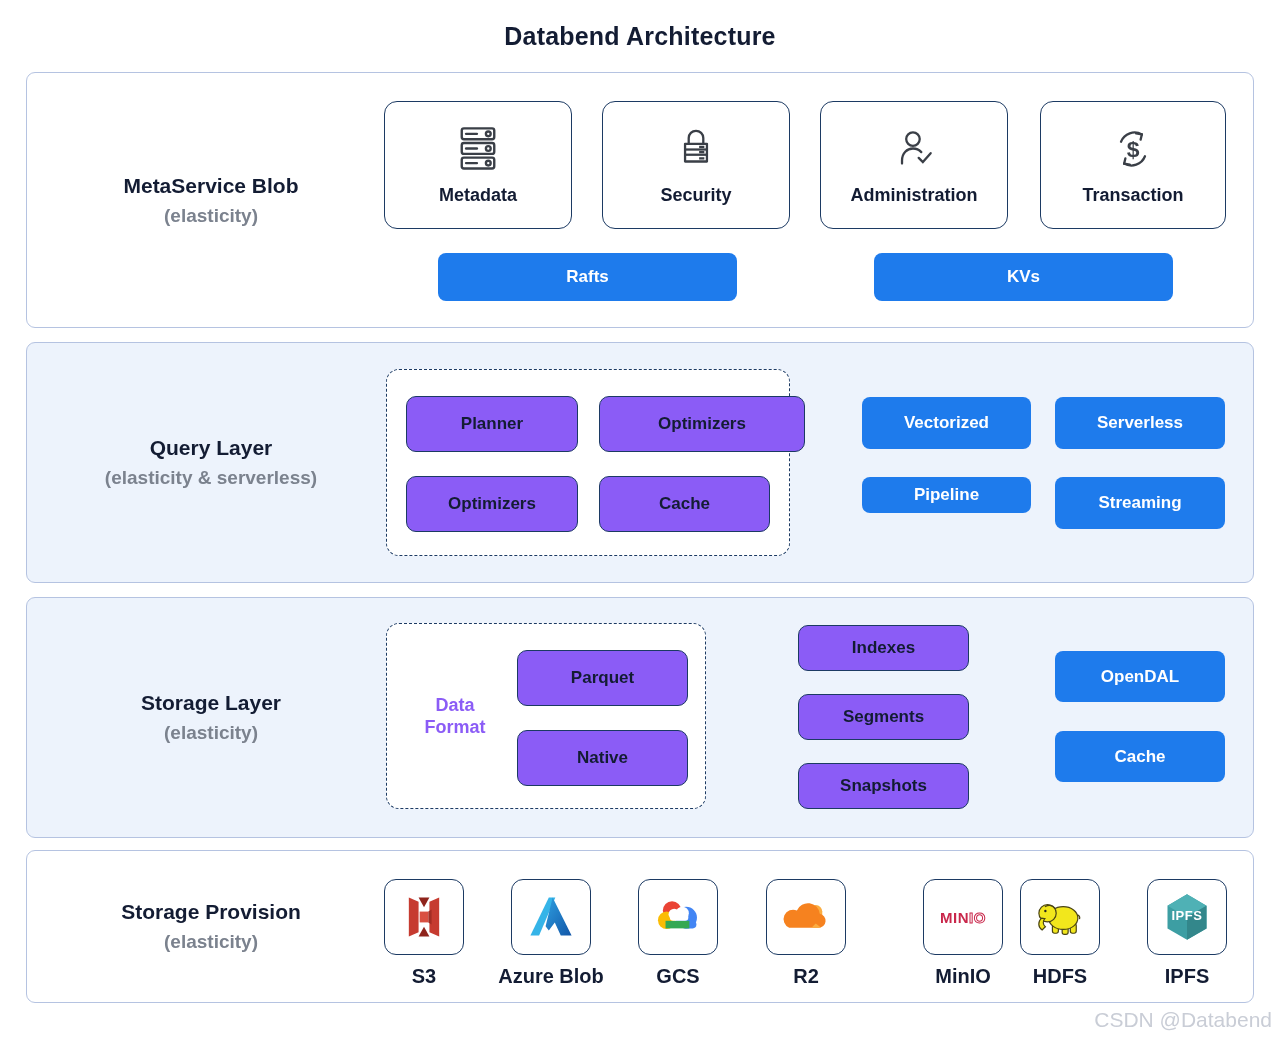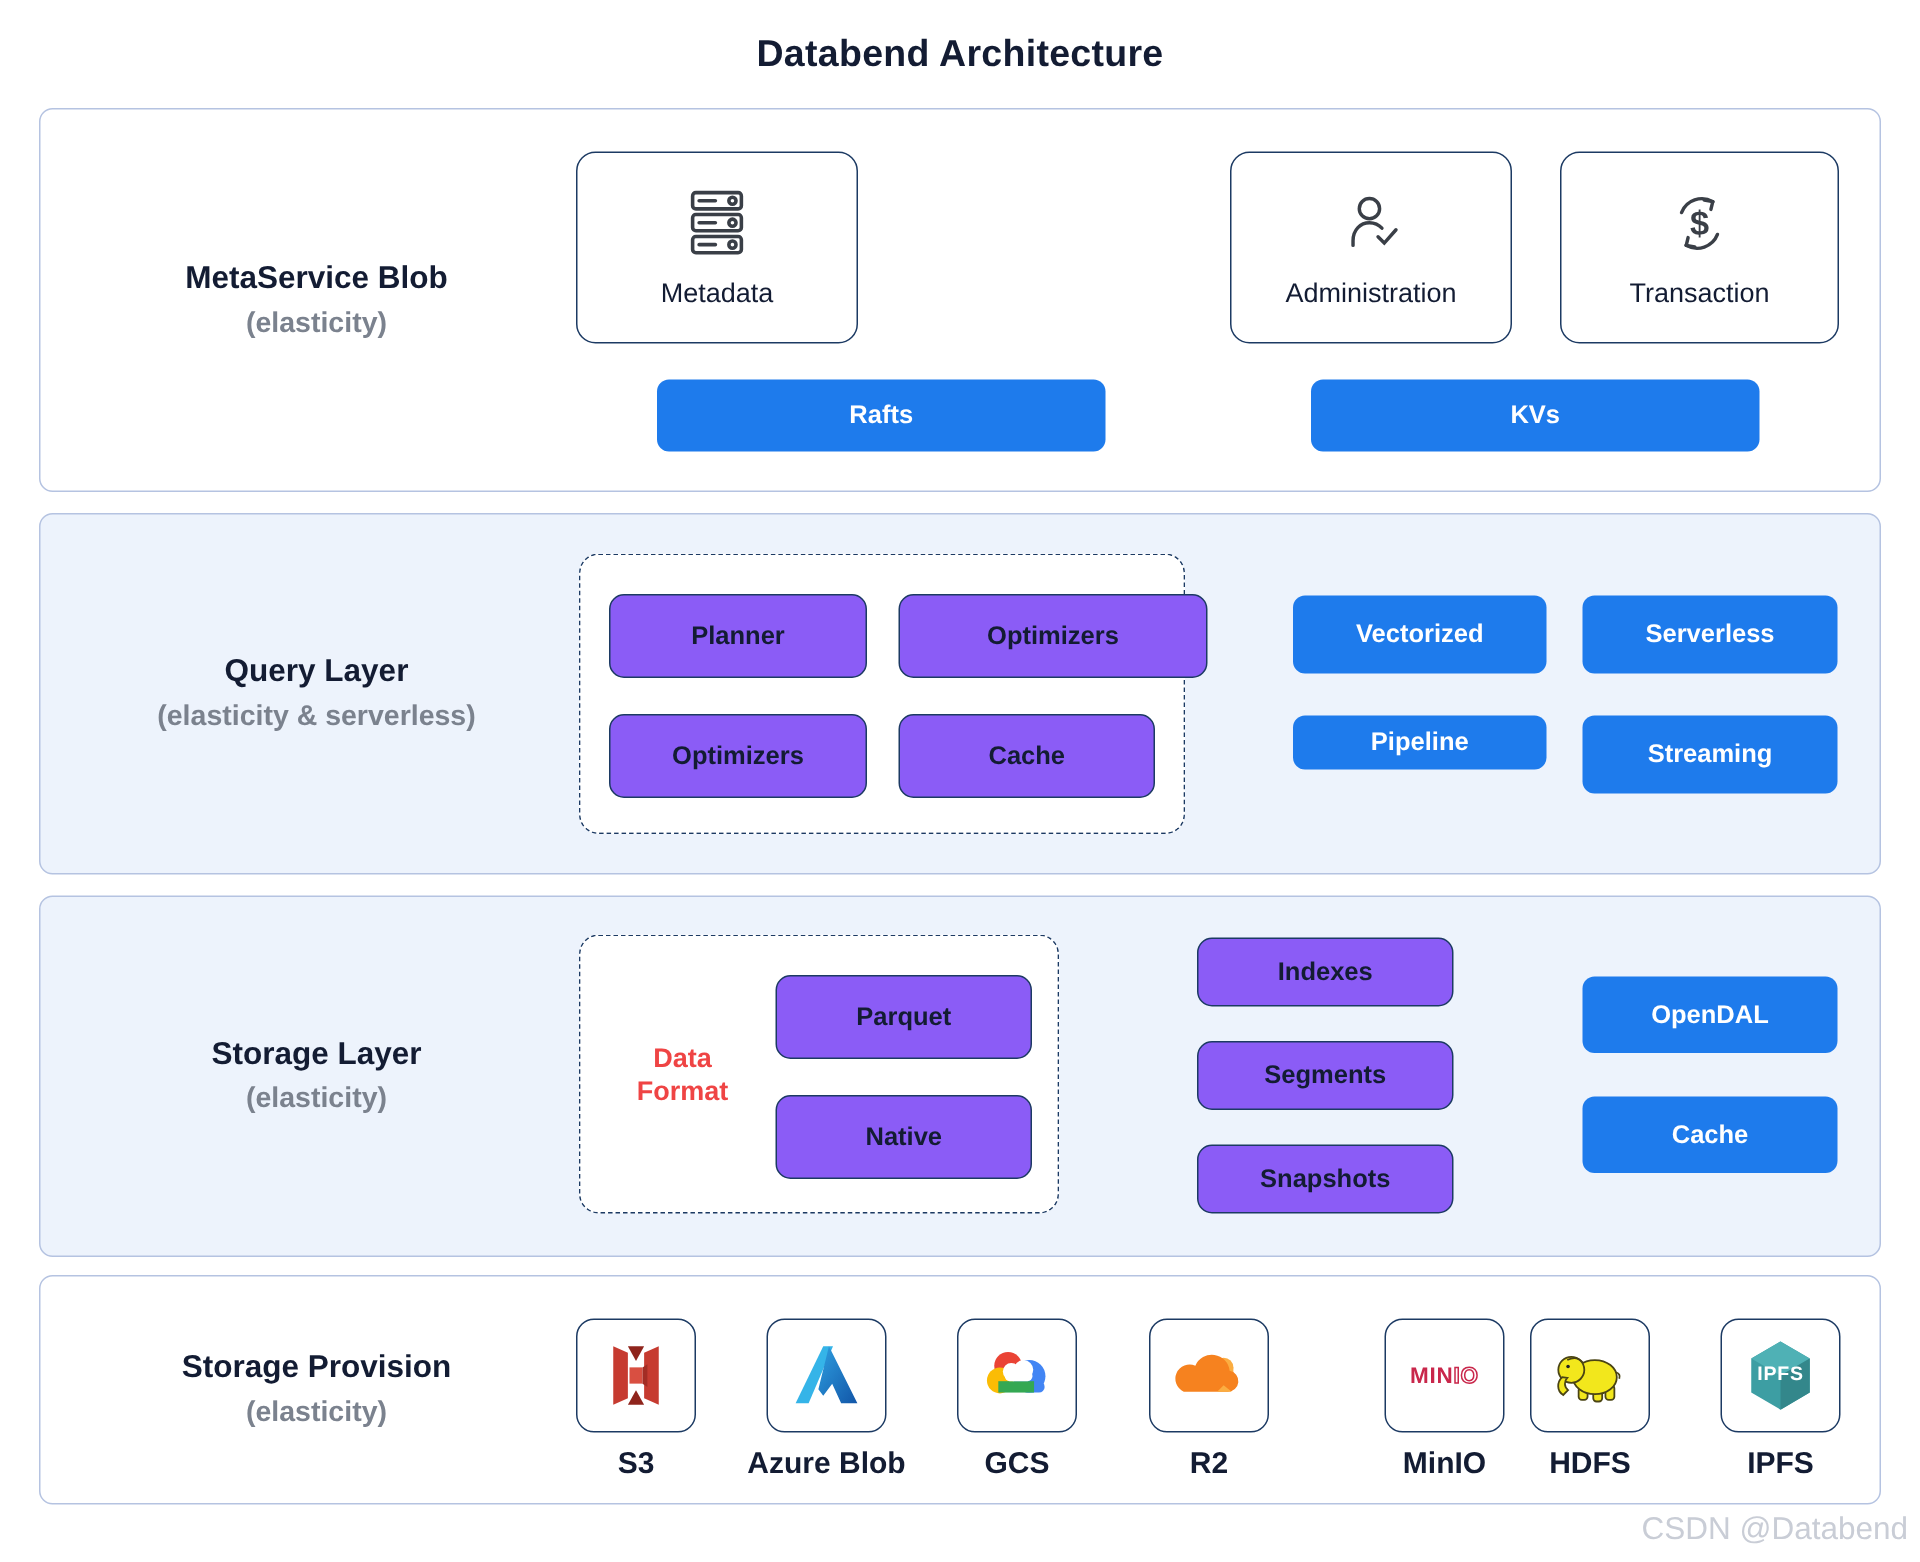--- a/index.html
+++ b/index.html
@@ -13,34 +13,34 @@
   .layer { position:absolute; left:26px; width:1228px; background:#fff;
     border:1.5px solid #b5c3e1; border-radius:9px; }
   .layer.tint { background:#edf3fc; }
   .layer-label { position:absolute; left:16px; top:0; bottom:0; width:336px;
     display:flex; flex-direction:column; justify-content:center; text-align:center; gap:7px; }
   .layer-title { font-size:21px; font-weight:700; color:#131c33; }
   .layer-sub { font-size:19px; font-weight:600; color:#7b828e; }
 
   .icon-card { position:absolute; background:#fff; border:1.6px solid #1c3a63; border-radius:13px;
     display:flex; flex-direction:column; align-items:center; justify-content:center; gap:11px; }
-  .icon-card .card-label { font-size:18px; font-weight:400; color:#131c33; }
+  .icon-card .card-label { font-size:18px; font-weight:700; color:#131c33; }
 
   .btn { position:absolute; background:#1e7bec; border-radius:8px; color:#fff;
     font-size:17px; font-weight:600; display:flex; align-items:center; justify-content:center; }
 
   .dashed-box { position:absolute; background:#fff; border:1.6px dashed #1c3a63; border-radius:13px; }
 
   .pill { position:absolute; background:#8b5cf6; border:1.6px solid #1c3a63; border-radius:10px;
     font-size:17px; font-weight:600; color:#131c33;
     display:flex; align-items:center; justify-content:center; }
 
   .df-label { position:absolute; left:16px; top:0; bottom:0; width:104px;
     display:flex; align-items:center; justify-content:center; text-align:center;
-    font-size:18px; font-weight:600; color:#ef4444; line-height:1.25; }
+    font-size:18px; font-weight:600; color:#8b5cf6; line-height:1.25; }
 
   .provider { position:absolute; width:120px; display:flex; flex-direction:column; align-items:center; }
   .provider-card { width:80px; height:76px; background:#fff; border:1.6px solid #1c3a63;
     border-radius:12px; display:flex; align-items:center; justify-content:center; }
   .provider-label { margin-top:10px; font-size:20px; font-weight:600; color:#131c33; }
 
   .minio-logo { font-size:15px; font-weight:800; letter-spacing:.5px; color:#c9274b; white-space:nowrap; }
   .minio-logo .io { font-weight:700; color:#fff; -webkit-text-stroke:1px #c9274b; }
 
   .watermark { position:absolute; right:8px; top:1008px; font-size:21px; color:#c9cdd6; }
@@ -70,20 +70,34 @@
             <line x1="13" y1="22.5" x2="23" y2="22.5"></line>
             <circle cx="33.5" cy="22.5" r="2.2"></circle>
           <rect x="9" y="31" width="30" height="10" rx="2"></rect>
             <line x1="13" y1="36" x2="23" y2="36"></line>
             <circle cx="33.5" cy="36" r="2.2"></circle>
         </svg>
       </span>
       <span class="card-label">Metadata</span>
     </div>
 
+    <div class="icon-card" style="left:575px; top:28px; width:188px; height:128px;">
+      <span>
+        <svg width="50" height="50" viewBox="0 0 48 48" fill="none" stroke="#3a3f47" stroke-width="2.2" stroke-linejoin="round">
+          <path d="M17 19 v-5.5 a7 7 0 0 1 14 0 V19"></path>
+          <rect x="13.5" y="19" width="21" height="17"></rect>
+          <line x1="13.5" y1="24.5" x2="34.5" y2="24.5"></line>
+            <line x1="27" y1="22" x2="32" y2="22"></line>
+          <line x1="13.5" y1="29.5" x2="34.5" y2="29.5"></line>
+            <line x1="27" y1="27" x2="32" y2="27"></line>
+          <line x1="27" y1="33" x2="32" y2="33"></line>
+        </svg>
+      </span>
+      <span class="card-label">Security</span>
+    </div>
 
     <div class="icon-card" style="left:793px; top:28px; width:188px; height:128px;">
       <span>
         <svg width="50" height="50" viewBox="0 0 48 48" fill="none" stroke="#3a3f47" stroke-width="2.2" stroke-linecap="round">
           <circle cx="23" cy="14.5" r="6.5"></circle>
           <path d="M12.5 38 v-3 c0-7 4.8-11.5 10.5-11.5 3.2 0 6 1.3 8 3.5"></path>
           <path d="M28.5 32.5 l4 4 l7.5 -8.5"></path>
         </svg>
       </span>
       <span class="card-label">Administration</span>

